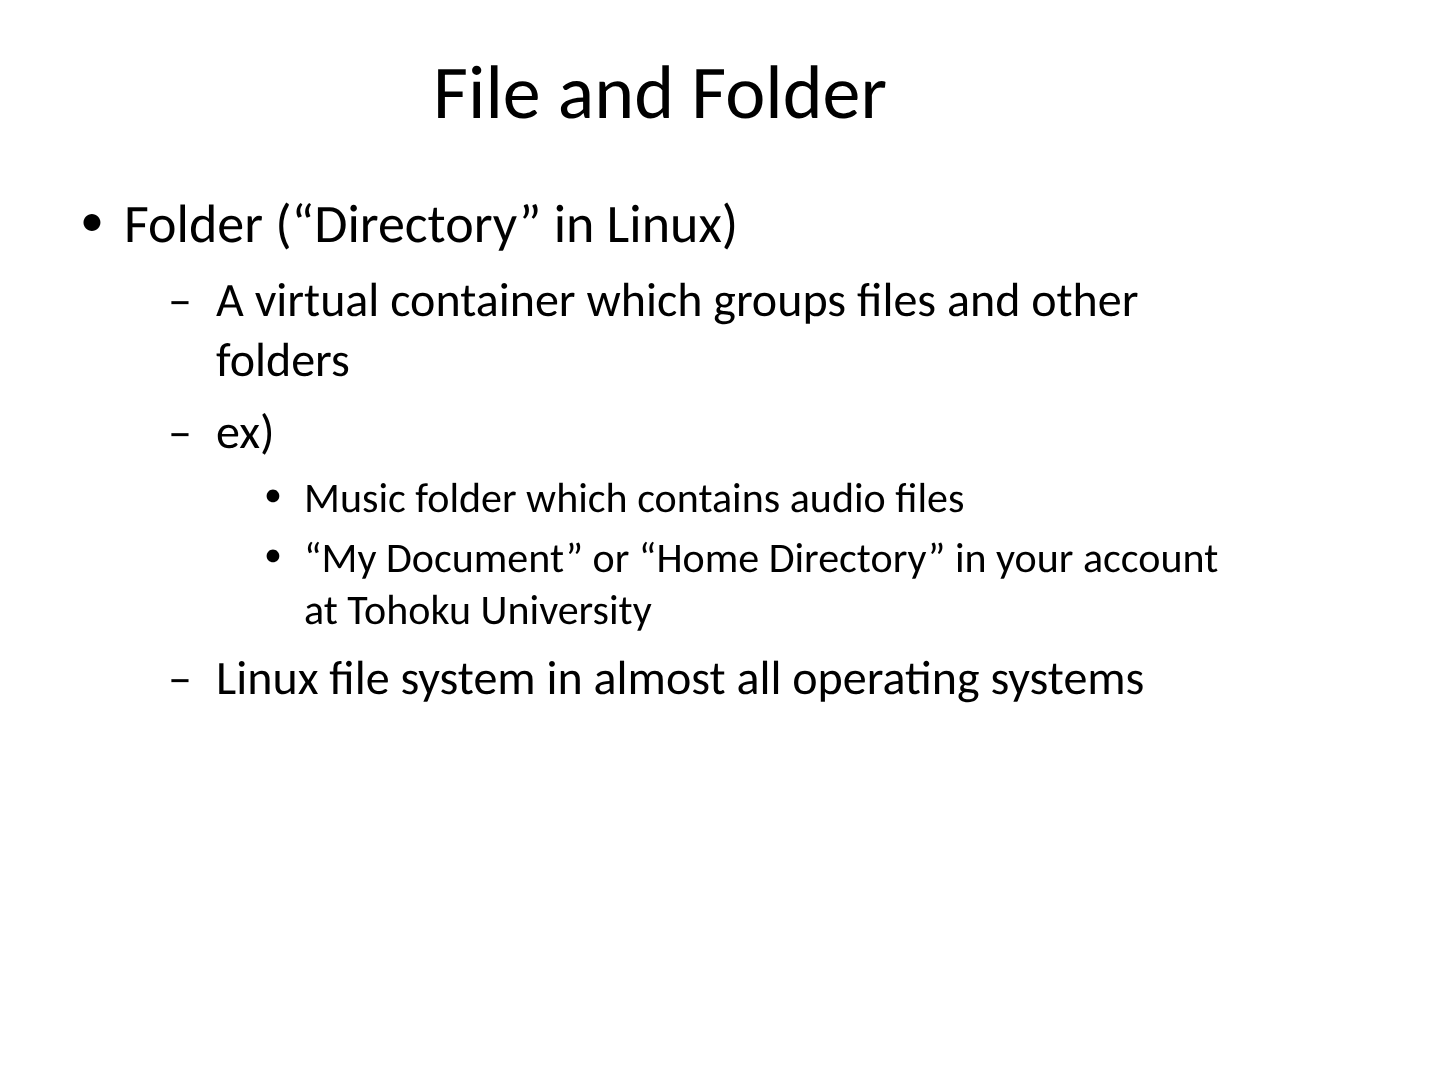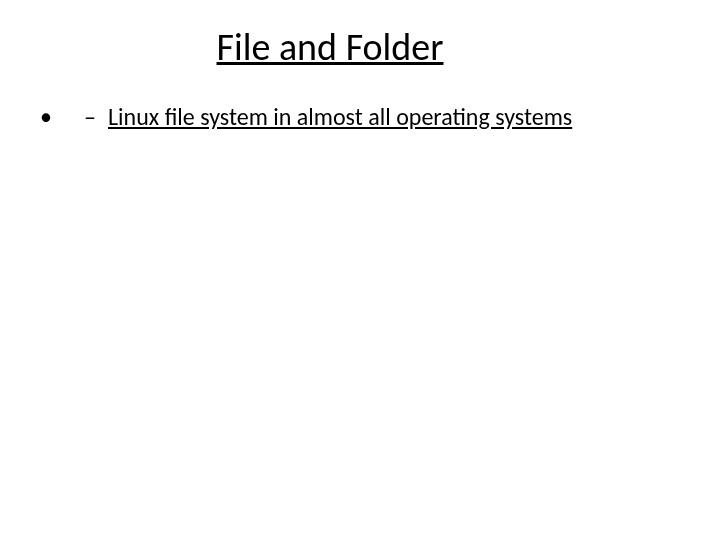--- a/index.html
+++ b/index.html
@@ -9,21 +9,20 @@
     height: 540px;
     background: #ffffff;
     font-family: Calibri, "Segoe UI", Arial, sans-serif;
     color: #000000;
   }
   .slide {
     width: 660px;
     height: 540px;
     position: relative;
     box-sizing: border-box;
-    text-decoration: underline;
   }
   .title {
     text-align: center;
     font-size: 38px;
     font-weight: 400;
     margin: 0;
     padding-top: 24px;
     padding-bottom: 8px;
   }
   .body {
@@ -79,21 +78,36 @@
   }
 </style>
 </head>
 <body>
 
 <div class="slide">
   <h1 class="title">File and Folder</h1>
   <div class="body">
     <ul class="lvl1">
       <li>
+        <span>Folder (“Directory” in Linux)</span>
         <ul class="lvl2">
+          <li>
+            <span>A virtual container which groups files and other folders</span>
+          </li>
+          <li>
+            <span>ex)</span>
+            <ul class="lvl3">
+              <li>
+                <span>Music folder which contains audio files</span>
+              </li>
+              <li>
+                <span>“My Document” or “Home Directory” in your account at Tohoku University</span>
+              </li>
+            </ul>
+          </li>
           <li>
             <span>Linux file system in almost all operating systems</span>
           </li>
         </ul>
       </li>
     </ul>
   </div>
 </div>
 
 </body></html>

